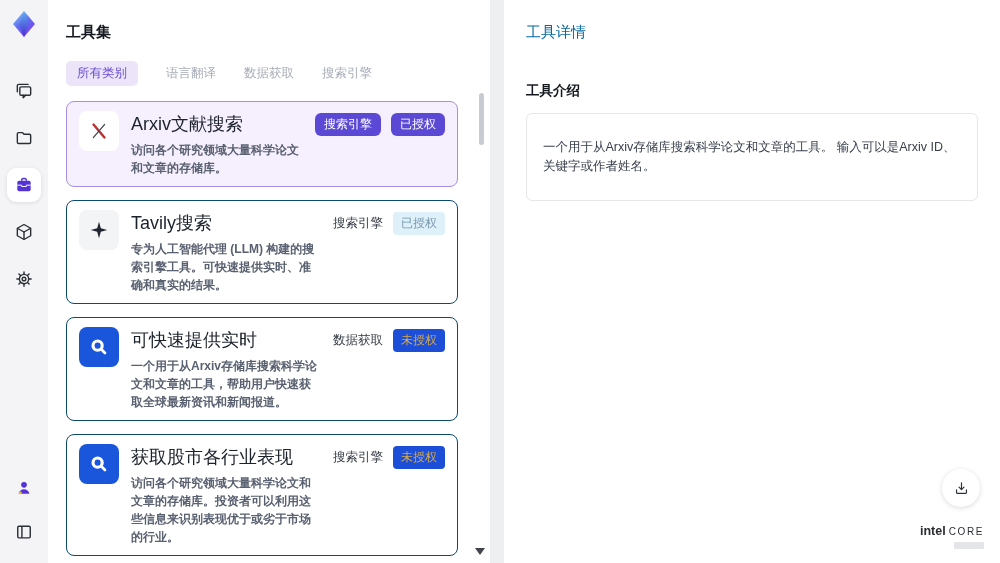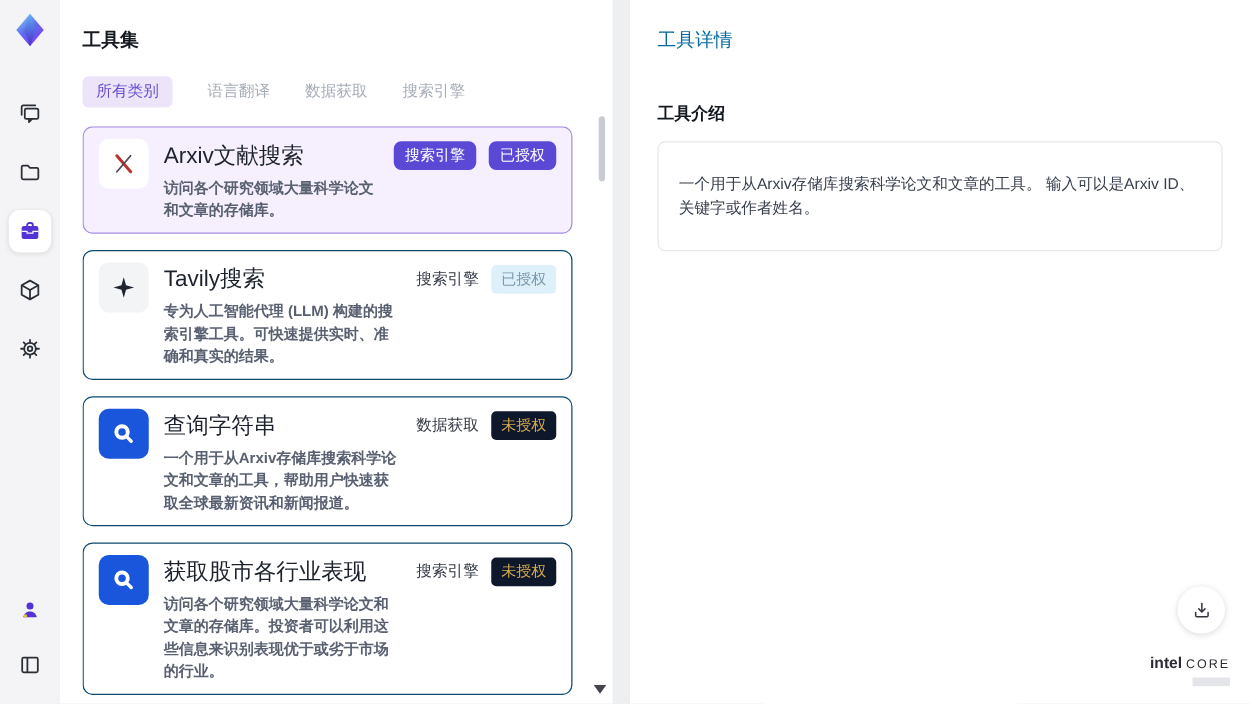--- a/index.html
+++ b/index.html
@@ -34,21 +34,21 @@
   .ic-tavily { background:#f3f4f6; }
   .ic-search-blue { background:#1a56db; }
   .tool-body { flex:1; min-width:0; padding-top:1px; }
   .tool-name { font-size:18px; font-weight:400; color:#1c222c; margin-bottom:5px; }
   .tool-desc { font-size:12px; color:#596070; line-height:1.5;font-weight:bold; }
   .tool-badges { display:flex; gap:10px; flex:none; padding-top:2px; align-items:center; }
   .tool-badges span { font-size:12px; white-space:nowrap; }
   .cat.plain { color:#343a44; font-weight:500; font-size:12.5px; }
   .cat.fill, .auth.fill { background:#5b49d6; color:#fff; border-radius:6px; padding:3px 9px; font-weight:500; }
   .auth.ok { background:#def0fa; color:#7b98ac; border-radius:4px; padding:3px 8px; }
-  .auth.no { background:#0f172a; color:#d2a94e; border-radius:4px; padding:3px 8px; }
+  .auth.no { background:#1d4ed8; color:#d2a94e; border-radius:4px; padding:3px 8px; }
 
   
   .list-scrollbar { position:absolute; right:4px; top:90px; bottom:6px; width:11px; }
   .sb-thumb { position:absolute; top:3px; right:2px; width:5px; height:52px; background:#c8cbd1; border-radius:3px; }
   .sb-arrow { position:absolute; bottom:2px; right:1px; width:0; height:0;
               border-left:5px solid transparent; border-right:5px solid transparent;
               border-top:7px solid #41444b; }
 
   
   .panel-details { position:absolute; left:504px; top:0; width:496px; height:100%; background:#fff;
@@ -192,21 +192,21 @@
     </div>
   </div>
       <div class="tool-card">
     <div class="tool-icon ic-search-blue">
           <svg width="22" height="22" viewBox="0 0 24 24">
     <circle cx="10.5" cy="10.5" r="5" fill="none" stroke="#ffffff" stroke-width="3.4"></circle>
     <path d="M14.5 14.5 L18.5 18.5" stroke="#ffffff" stroke-width="3" stroke-linecap="round"></path>
   </svg>
         </div>
     <div class="tool-body">
-      <div class="tool-name">查询字符串</div>
+      <div class="tool-name">可快速提供实时</div>
       <div class="tool-desc">一个用于从Arxiv存储库搜索科学论文和文章的工具，帮助用户快速获取全球最新资讯和新闻报道。</div>
     </div>
     <div class="tool-badges">
       <span class="cat plain">数据获取</span>
       <span class="auth no">未授权</span>
     </div>
   </div>
       <div class="tool-card">
     <div class="tool-icon ic-search-blue">
           <svg width="22" height="22" viewBox="0 0 24 24">

